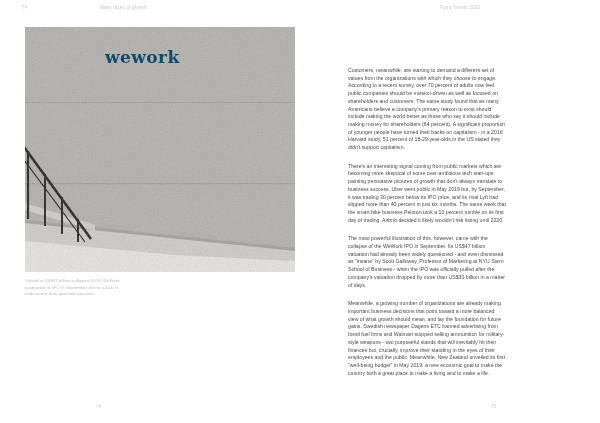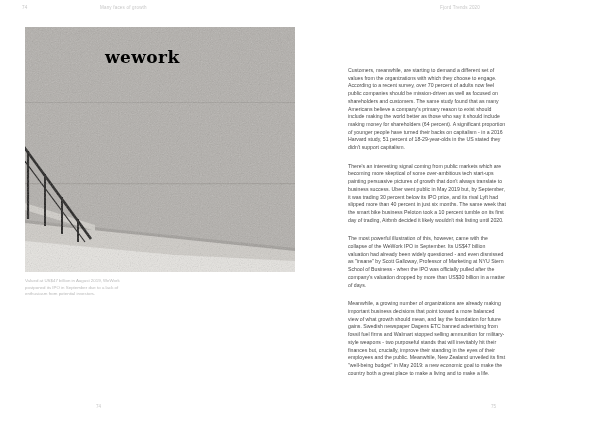--- a/index.html
+++ b/index.html
@@ -15,21 +15,21 @@
   .pagenum{position:absolute;top:404px;font-size:4.5px;color:#c9c9c9;line-height:6px;}
   #page-num-left{left:96px;}
   #page-num-right{left:491px;}
 
   
   #photo{position:absolute;left:25px;top:27px;width:270px;height:245px;overflow:hidden;background:#b3b0ac;}
   #photo svg{position:absolute;left:0;top:0;display:block;}
   #wework-logo{
     position:absolute;left:80px;top:20px;
     font-family:"DejaVu Serif", serif;font-weight:700;
-    font-size:17px;color:#000000;letter-spacing:.4px;line-height:20px;
+    font-size:17px;color:#0c4a6e;letter-spacing:.4px;line-height:20px;
   }
   #photo-caption{
     position:absolute;left:25px;top:278px;width:103px;
     font-size:4.4px;line-height:6.6px;color:#b9b9b9;
   }
 
   
   #article{
     position:absolute;left:348px;top:67px;width:158px;
     font-size:5.2px;line-height:7.7px;color:#4a4a4a;

